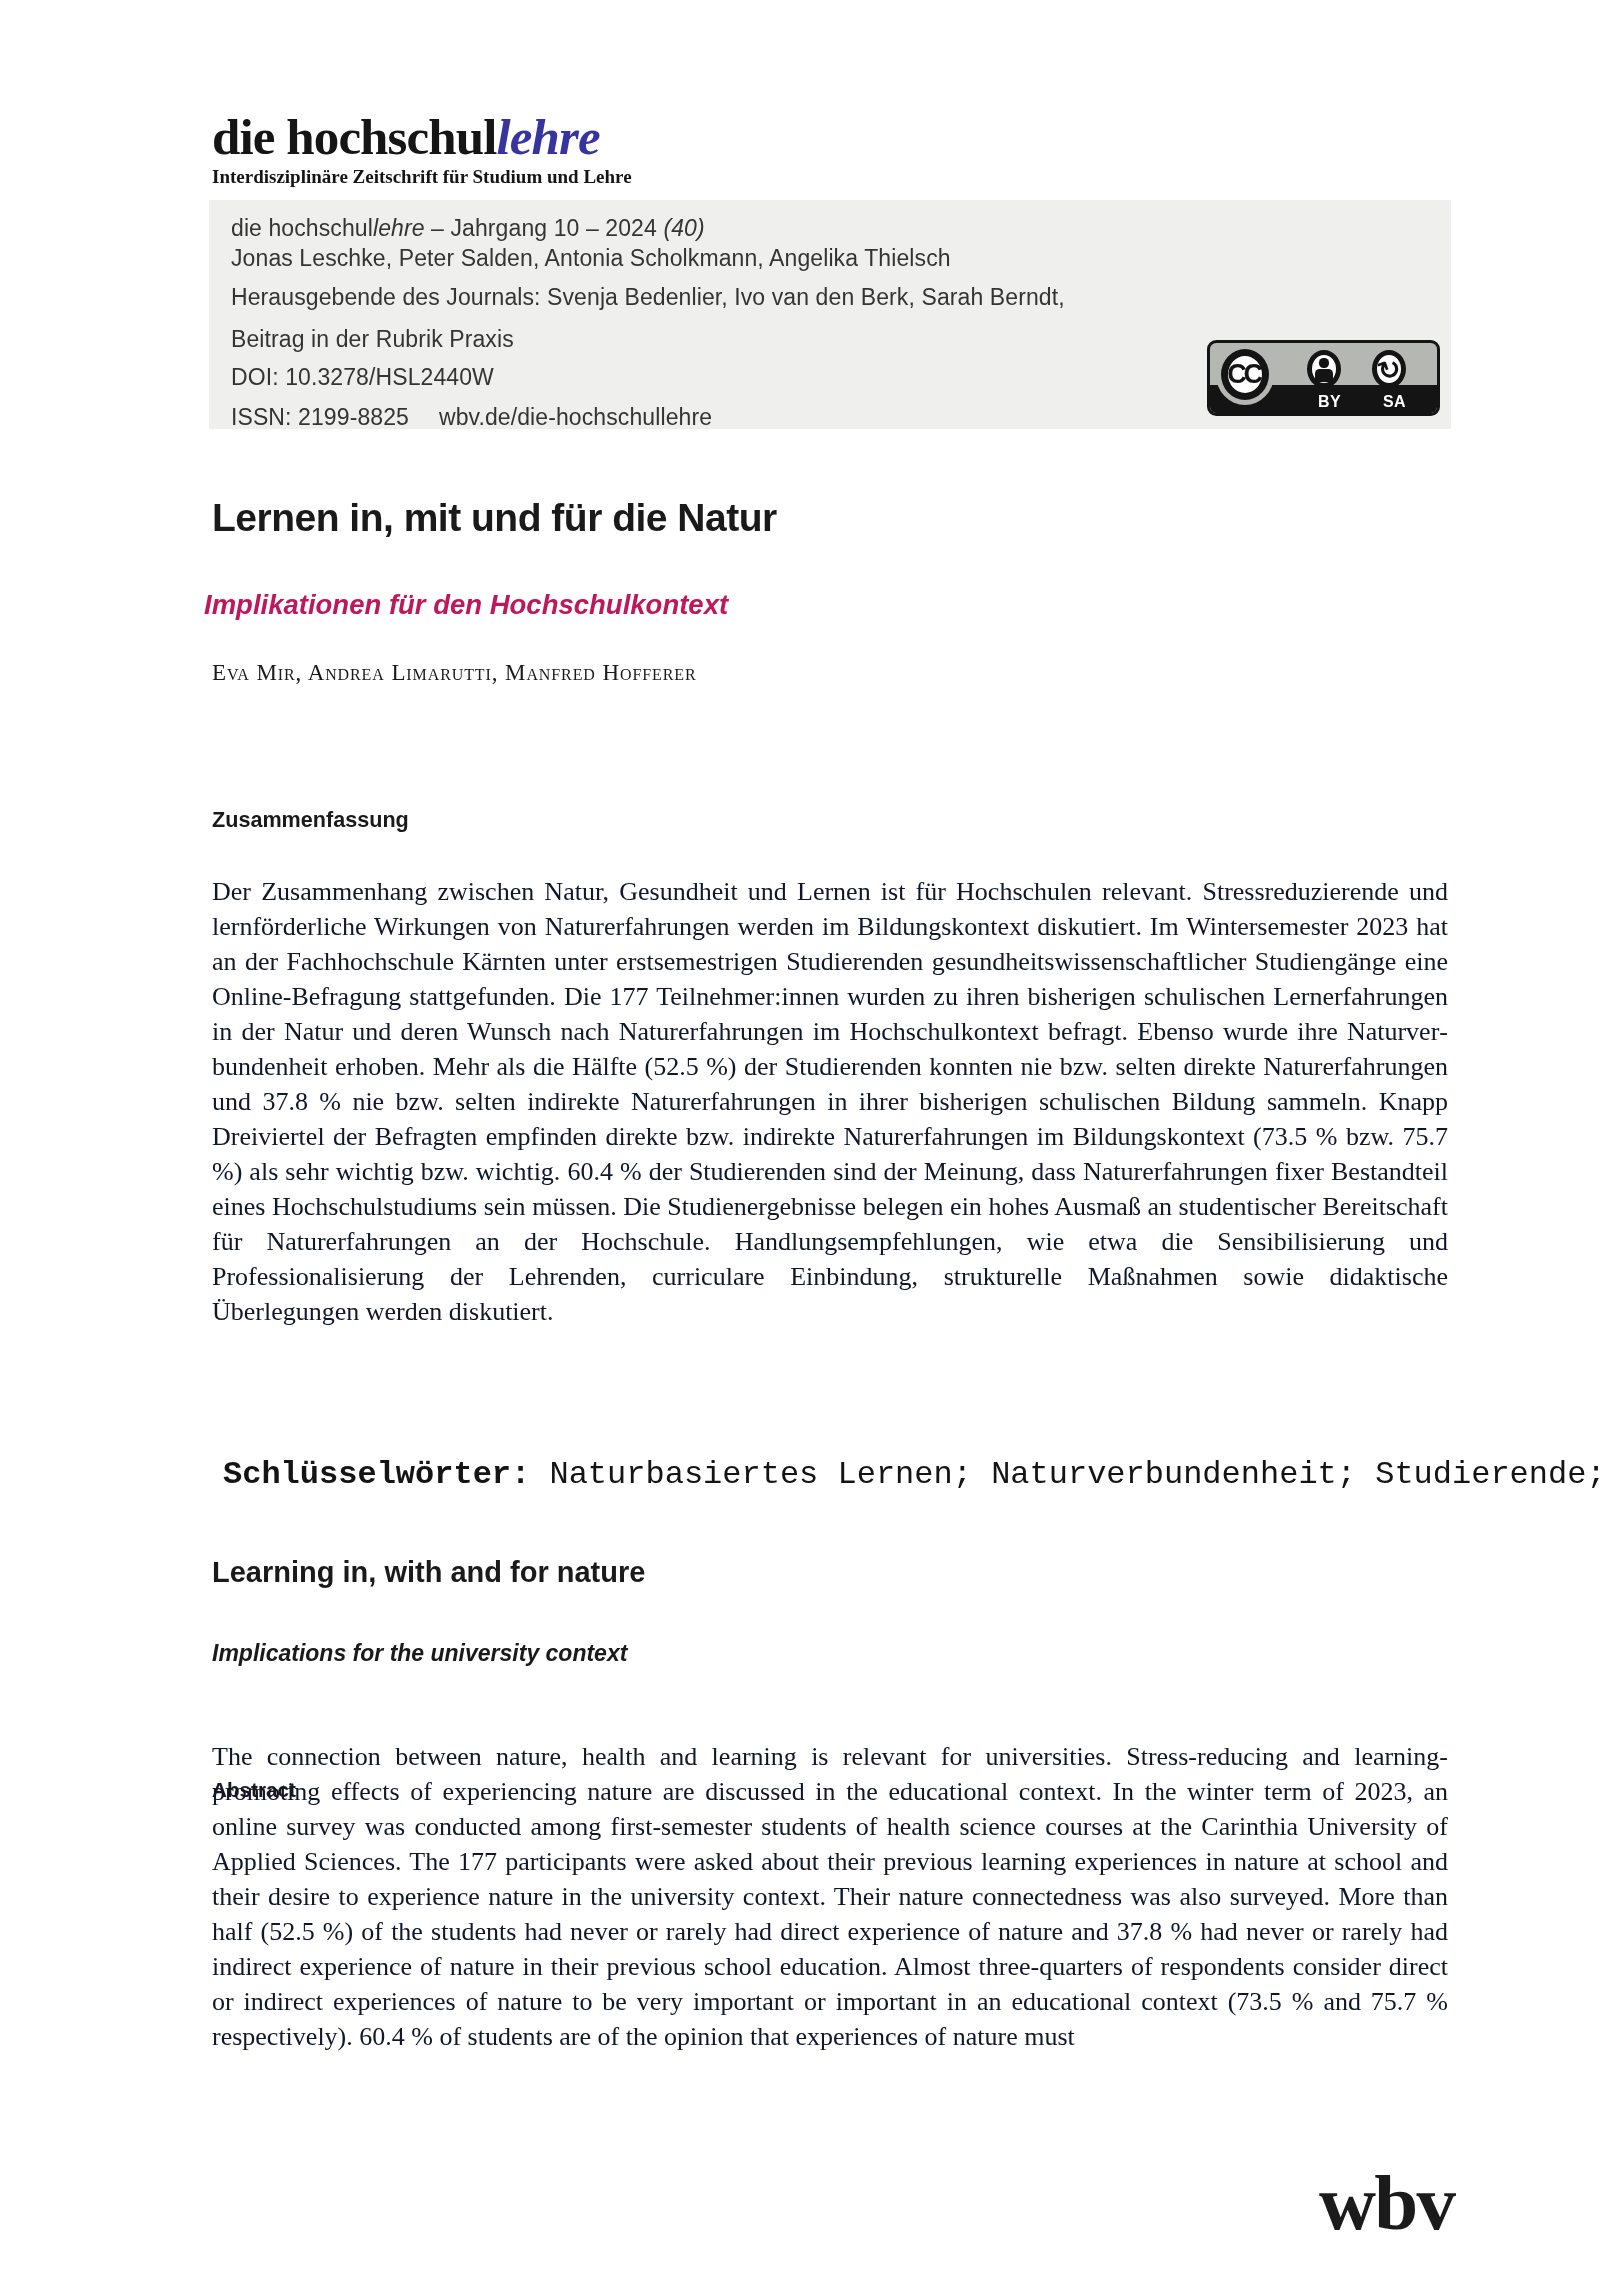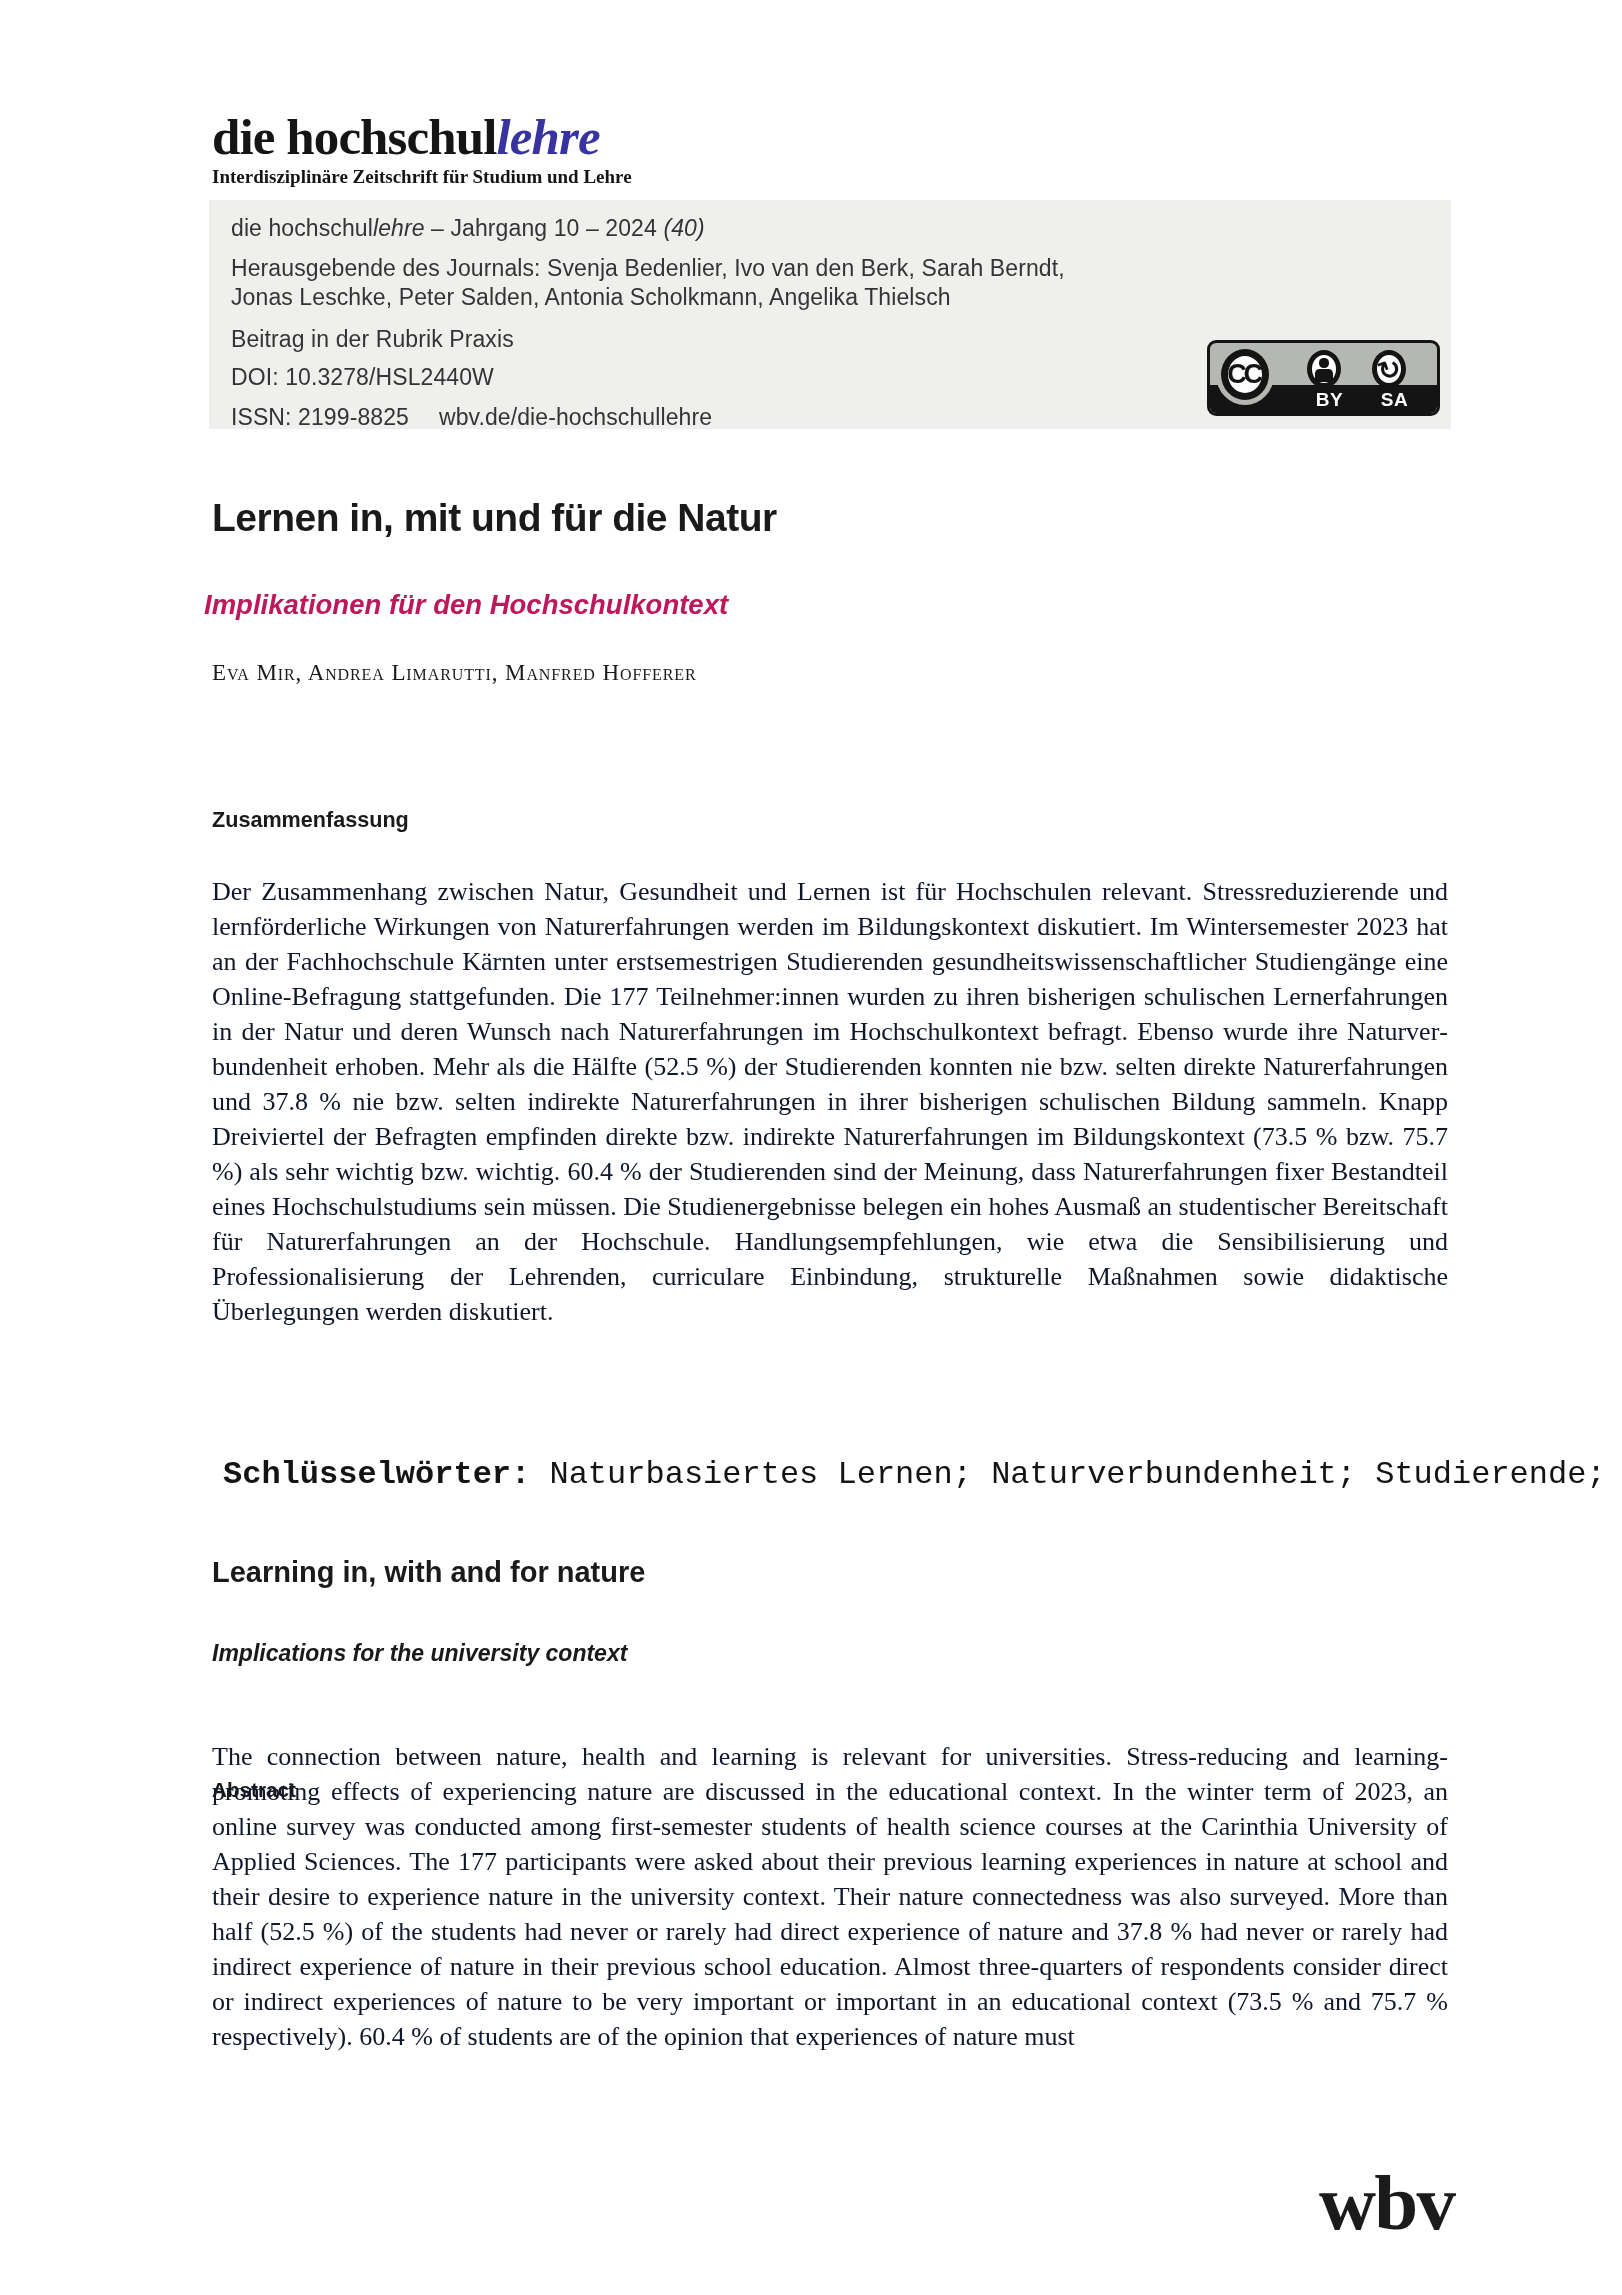--- a/index.html
+++ b/index.html
@@ -74,21 +74,21 @@
   .icon-sa{left:162px;align-items:center;justify-content:center;}
   .person-head{width:9.2px;height:9.2px;background:#141414;border-radius:50%;margin-top:3.2px;}
   .person-body{width:17.4px;height:13.8px;background:#141414;border-radius:4.6px 4.6px 1.4px 1.4px;margin-top:0.9px;}
   .sa-glyph{
     font-family:"DejaVu Sans",sans-serif;font-weight:bold;
     font-size:27px;line-height:27px;color:#141414;transform:rotate(-20deg);
   }
   .badge-label{
     position:absolute;bottom:2.3px;width:45px;text-align:center;z-index:3;
     font-family:"Liberation Sans",sans-serif;font-weight:bold;
-    font-size:19px;color:#ffffff;letter-spacing:0.5px;
+    font-size:16px;color:#ffffff;letter-spacing:0.5px;
   }
   .by-label{left:97px;}
   .sa-label{left:162px;}
   .title-de{
     position:absolute;left:212px;top:496px;margin:0;
     font-family:"Liberation Sans",sans-serif;font-weight:bold;
     font-size:39px;letter-spacing:-0.5px;color:#1a1a1a;white-space:nowrap;
   }
   .subtitle-de{
     position:absolute;left:204px;top:589px;margin:0;
@@ -145,22 +145,22 @@
 
 <div class="page">
 
   <header class="masthead">
     <div class="logo-line"><span>die hochschul</span><span class="logo-accent">lehre</span></div>
     <div class="tagline">Interdisziplinäre Zeitschrift für Studium und Lehre</div>
   </header>
 
   <section class="info-box">
     <div class="ib-line"><span>die hochschul</span><span class="it">lehre</span><span> – Jahrgang 10 – 2024 </span><span class="it">(40)</span></div>
+    <div class="ib-line mt14">Jonas Leschke, Peter Salden, Antonia Scholkmann, Angelika Thielsch</div>
     <div class="ib-line mt36">Herausgebende des Journals: Svenja Bedenlier, Ivo van den Berk, Sarah Berndt,</div>
-    <div class="ib-line mt14">Jonas Leschke, Peter Salden, Antonia Scholkmann, Angelika Thielsch</div>
     <div class="ib-line mt40">Beitrag in der Rubrik Praxis</div>
     <div class="ib-line mt34">DOI: 10.3278/HSL2440W</div>
     <div class="ib-line mt36"><span>ISSN: 2199-8825</span><span class="ib-url">wbv.de/die-hochschullehre</span></div>
   </section>
 
   <div class="cc-badge">
     <div class="badge-bar"></div>
     <div class="cc-roundel">
         <span>CC</span>
       </div>

